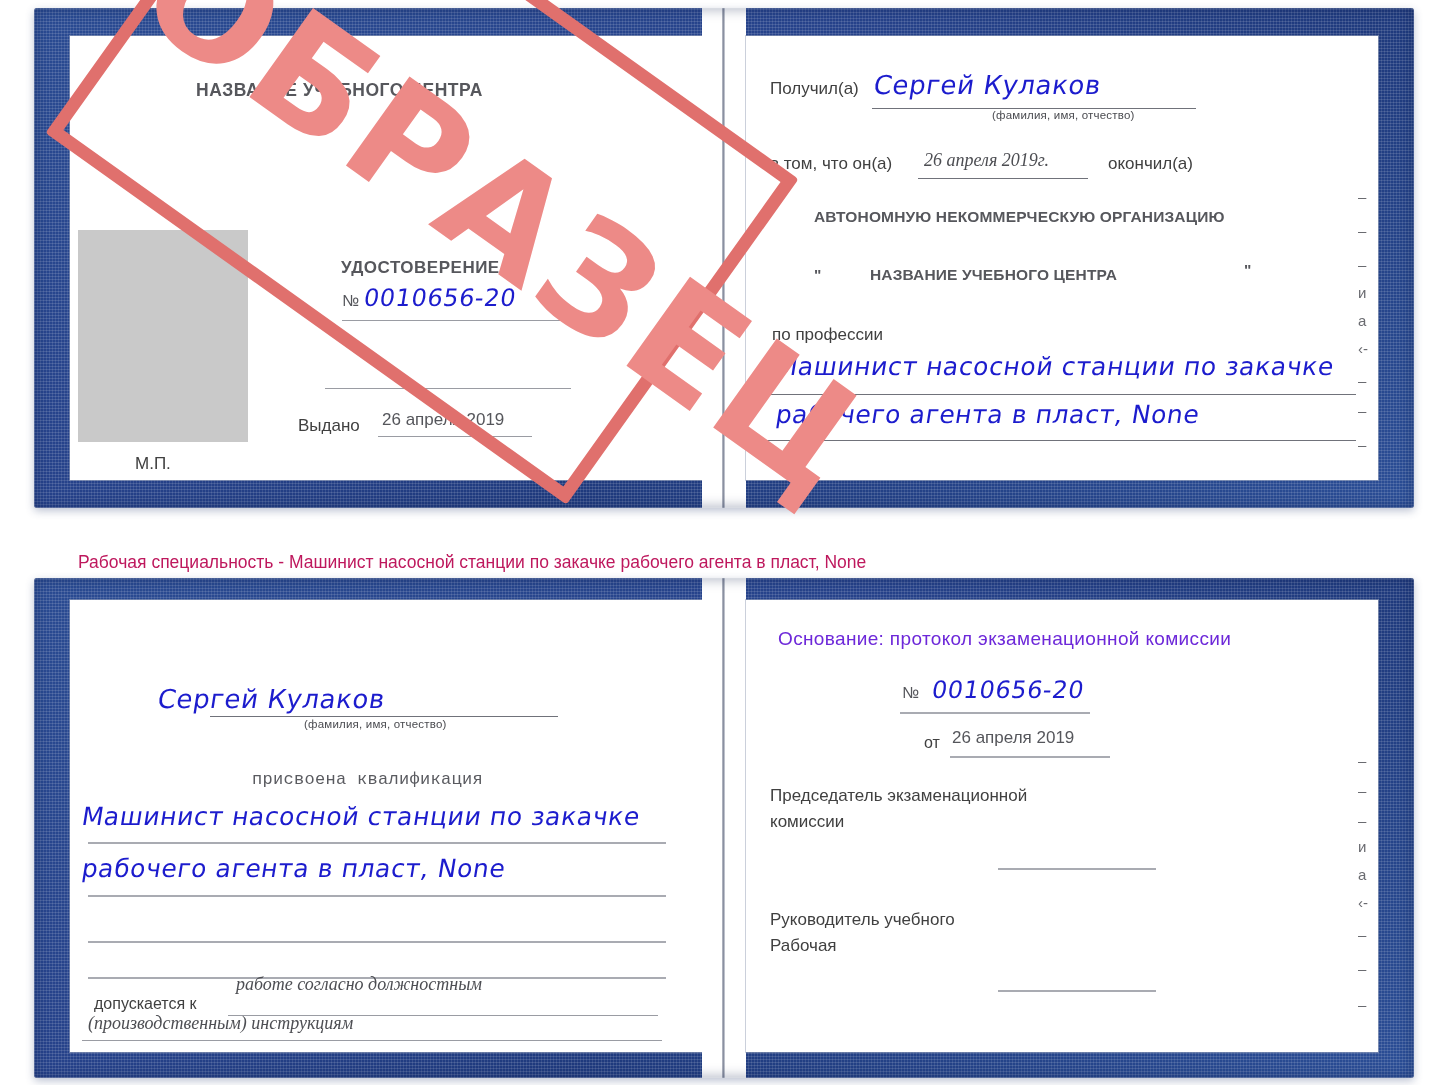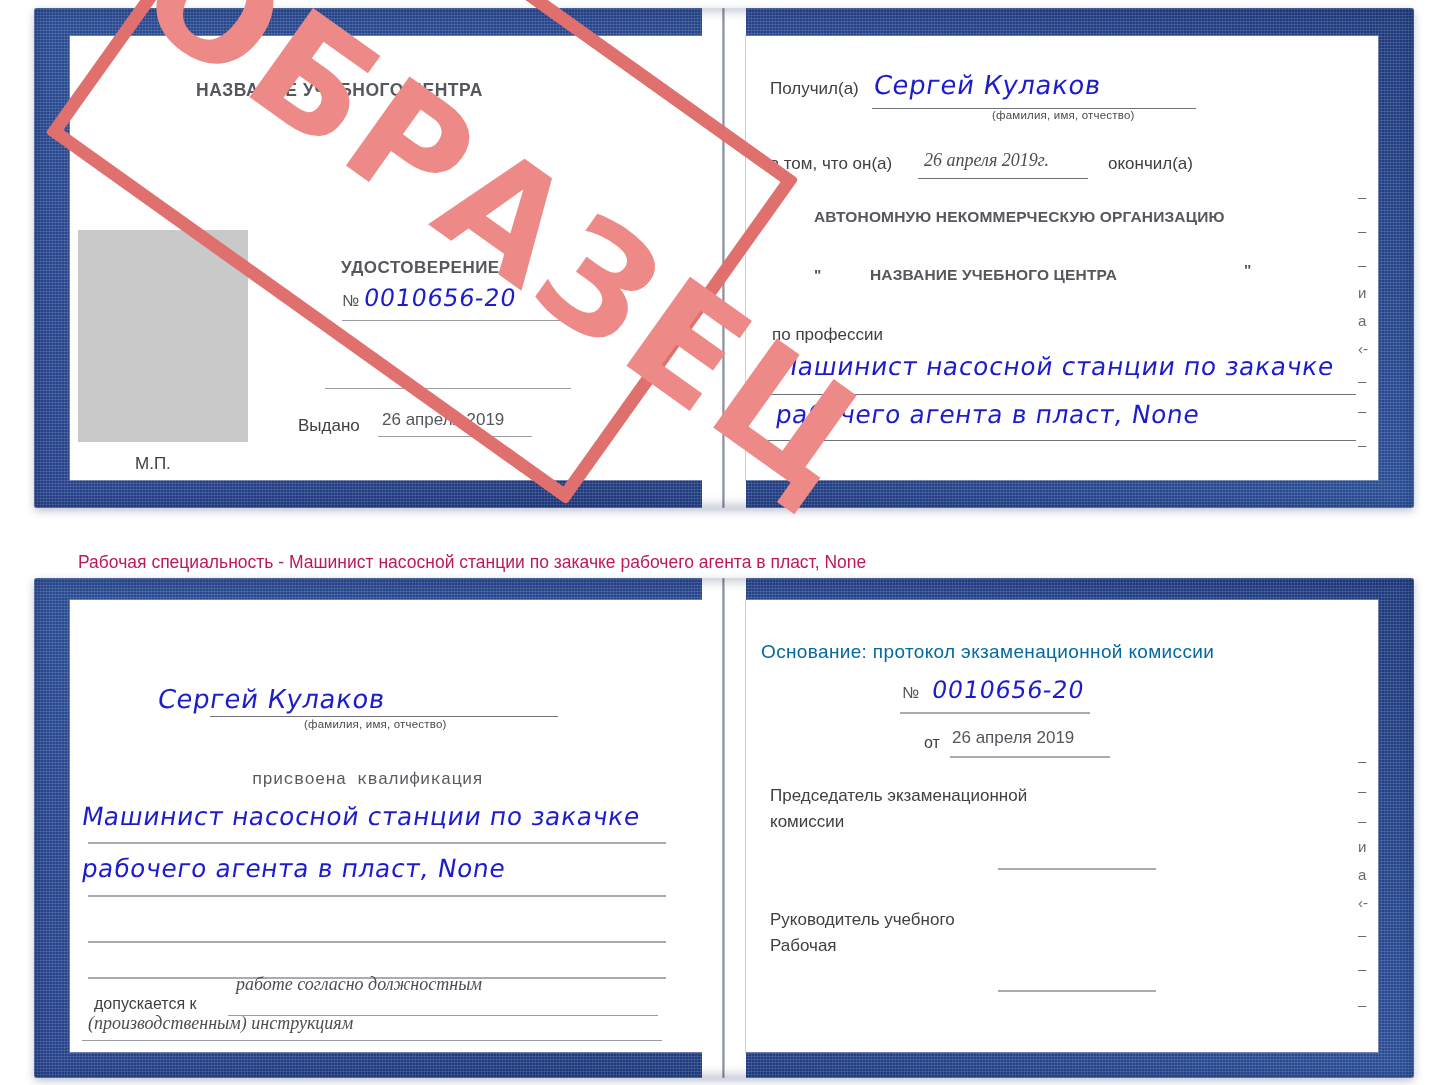--- a/index.html
+++ b/index.html
@@ -200,21 +200,21 @@
       <div class="t italic" style="left:18px;top:413px;">(производственным) инструкциям</div>
       <div class="rule" style="left:12px;top:440px;width:580px;"></div>
     </div>
 
     <div class="leaf" style="left:668px;width:44px;">
       <div class="spine" style="left:20px;"></div>
     </div>
 
     <div class="cert-inner" style="left:712px;top:22px;width:632px;height:452px;">
 
-      <div class="t" style="left:15px;top:28px;font-size:19px;color:#0369a1;letter-spacing:.35px;margin-top:13px;">Основание: протокол экзаменационной комиссии</div>
+      <div class="t" style="left:32px;top:28px;font-size:19px;color:#6d28d9;letter-spacing:.35px;">Основание: протокол экзаменационной комиссии</div>
 
       <div class="t" style="left:156px;top:84px;font-size:16px;color:#55565b;">№</div>
       <div class="t hand" style="left:186px;top:76px;">0010656-20</div>
       <div class="rule d" style="left:154px;top:112px;width:190px;"></div>
 
       <div class="t lbl" style="left:178px;top:134px;font-size:16px;">от</div>
       <div class="t typed" style="left:206px;top:128px;">26 апреля 2019</div>
       <div class="rule d" style="left:204px;top:156px;width:160px;"></div>
 
       <div class="t lbl" style="left:24px;top:186px;">Председатель экзаменационной</div>

